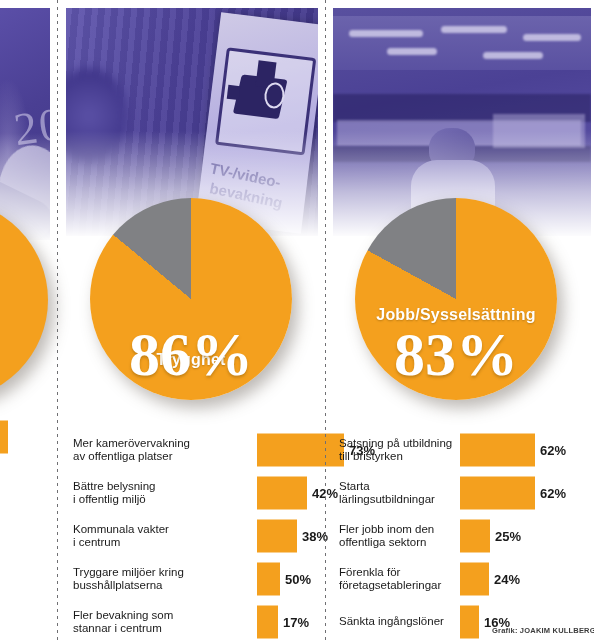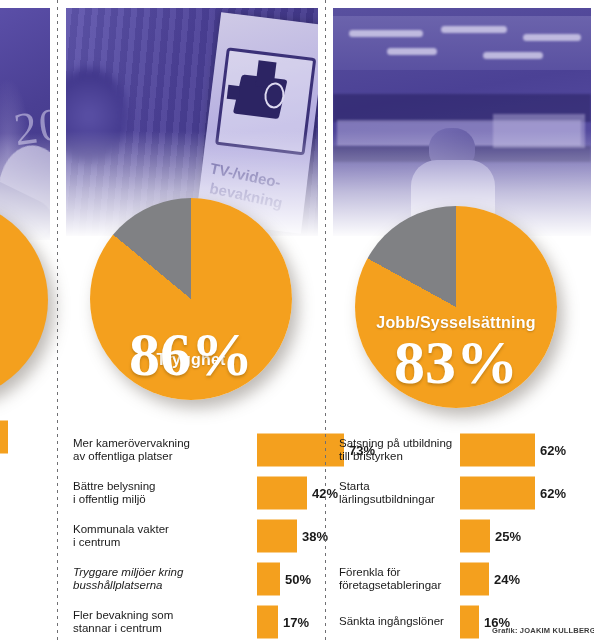--- a/index.html
+++ b/index.html
@@ -156,21 +156,21 @@
       </div>
 
       <div class="row" style="top:86px;">
         <div class="row-label" style="width:118px;">Kommunala vakter
 i centrum</div>
         <div class="bar" style="left:184px;width:40px;"></div>
         <div class="bar-val" style="left:229px;">38%</div>
       </div>
 
       <div class="row" style="top:129px;">
-        <div class="row-label" style="width:118px;font-style:italic;">Tryggare miljöer kring
+        <div class="row-label" style="width:118px;">Tryggare miljöer kring
 busshållplatserna</div>
         <div class="bar" style="left:184px;width:23px;"></div>
         <div class="bar-val" style="left:212px;">50%</div>
       </div>
 
       <div class="row" style="top:172px;">
         <div class="row-label" style="width:118px;">Fler bevakning som
 stannar i centrum</div>
         <div class="bar" style="left:184px;width:21px;"></div>
         <div class="bar-val" style="left:210px;">17%</div>
@@ -193,21 +193,21 @@
         <div class="of-lamp" style="left:150px;top:44px;width:60px;"></div>
         <div class="of-desk" style="top:86px;height:28px;"></div>
         <div class="of-part" style="left:4px;top:112px;width:244px;height:26px;"></div>
         <div class="of-desk" style="top:138px;height:16px;"></div>
         <div class="of-part" style="left:160px;top:106px;width:92px;height:34px;"></div>
         <div class="of-head"></div>
         <div class="of-body"></div>
       </div>
     </div>
 
-    <div class="pie-wrap" style="left:22px;top:206px;width:202px;height:202px;text-decoration:underline;">
+    <div class="pie-wrap" style="left:22px;top:198px;width:202px;height:202px;text-decoration:underline;">
       <div class="pie" style="left:0;top:0;width:202px;height:202px;
            background:conic-gradient(from 0deg,#f4a01e 0deg 298.8deg,#808184 298.8deg 360deg);"></div>
       <div class="pie-title" style="top:108px;">Jobb/Sysselsättning</div>
       <div class="pie-value" style="top:126px;">83%</div>
     </div>
 
     <div class="bars" style="left:6px;top:428px;width:255px;height:212px;">
 
       <div class="row" style="top:0px;">
         <div class="row-label" style="width:116px;">Satsning på utbildning
@@ -217,20 +217,22 @@
       </div>
 
       <div class="row" style="top:43px;">
         <div class="row-label" style="width:116px;">Starta
 lärlingsutbildningar</div>
         <div class="bar" style="left:121px;width:75px;"></div>
         <div class="bar-val" style="left:201px;">62%</div>
       </div>
 
       <div class="row" style="top:86px;">
+        <div class="row-label" style="width:116px;">Fler jobb inom den
+offentliga sektorn</div>
         <div class="bar" style="left:121px;width:30px;"></div>
         <div class="bar-val" style="left:156px;">25%</div>
       </div>
 
       <div class="row" style="top:129px;">
         <div class="row-label" style="width:116px;">Förenkla för
 företagsetableringar</div>
         <div class="bar" style="left:121px;width:29px;"></div>
         <div class="bar-val" style="left:155px;">24%</div>
       </div>

